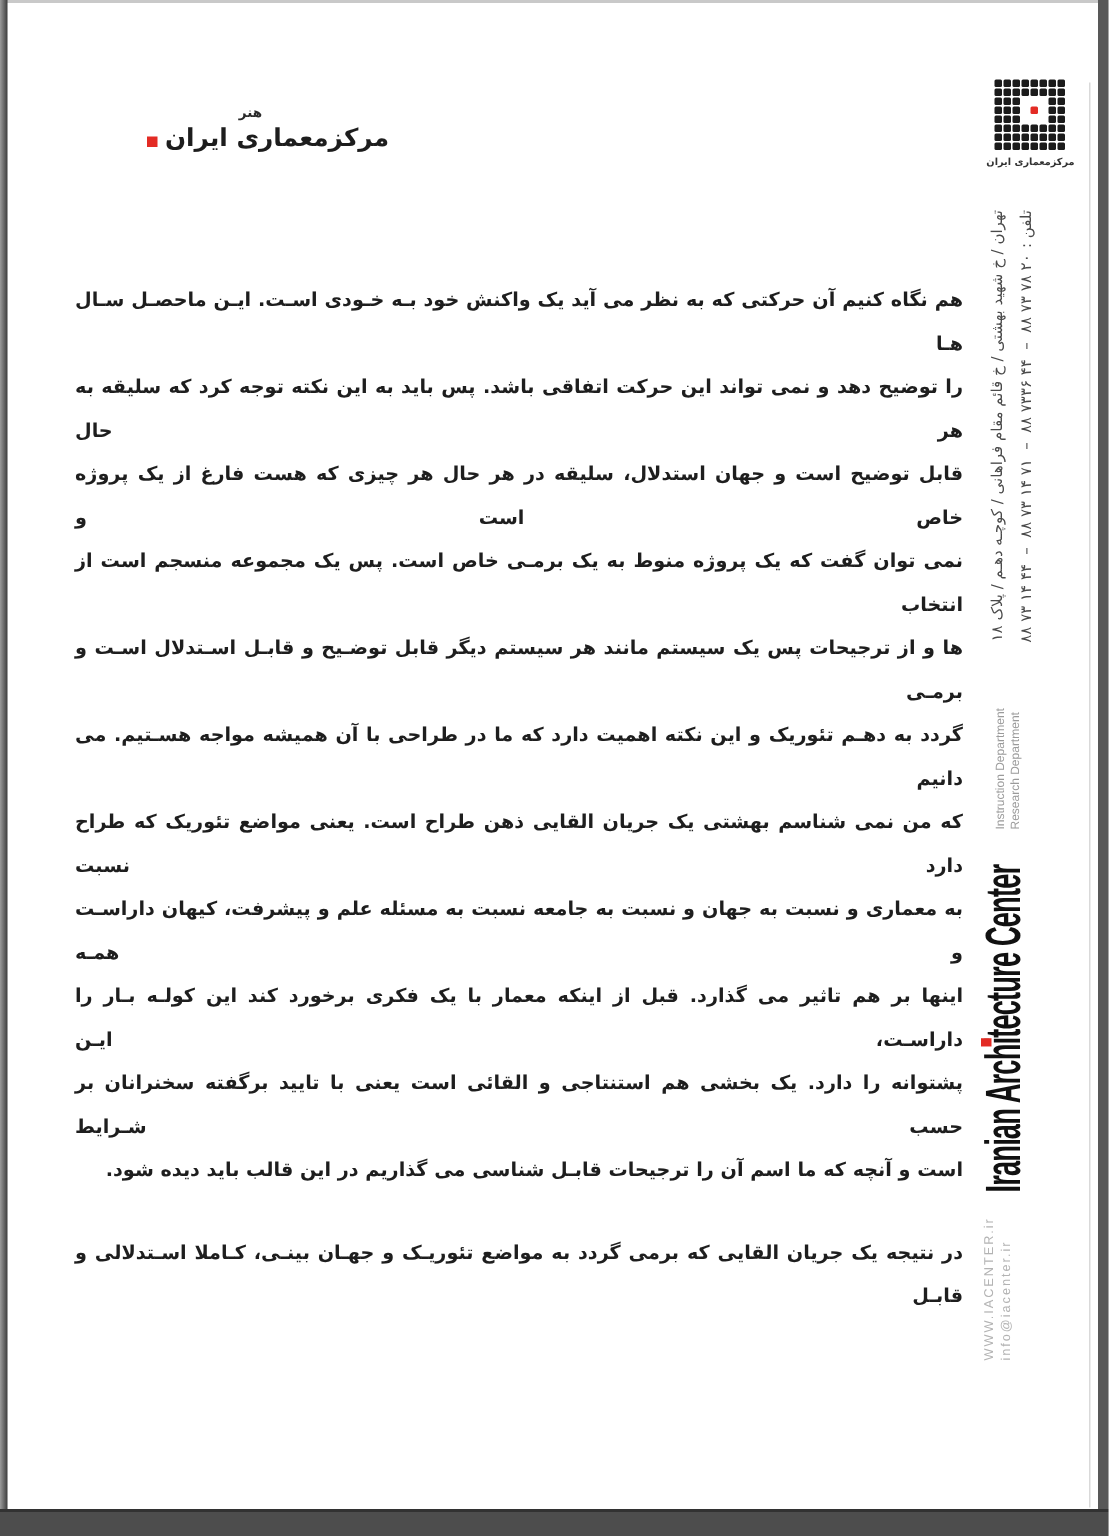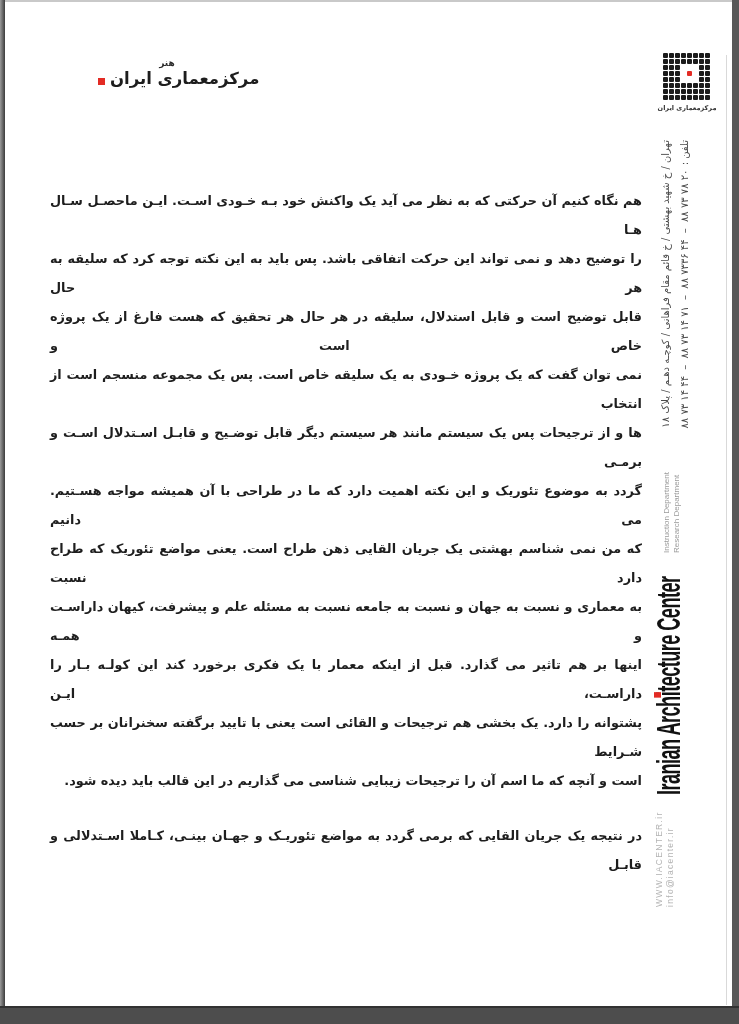--- a/index.html
+++ b/index.html
@@ -7,21 +7,21 @@
          font-family:"DejaVu Sans",sans-serif;}
   
   .edge{position:absolute;}
   .edge-top{left:0;top:0;width:739px;height:2px;background:#c9c9c9;}
   .edge-left{left:0;top:0;width:5px;height:1024px;background:linear-gradient(to right,#9b9b9b,#3c3c3c);}
   .edge-right{top:0;left:732px;width:7px;height:1024px;background:#585858;}
   .edge-bottom{left:0;top:1006px;width:739px;height:18px;background:#4d4d4d;border-top:2px solid #323232;}
   .page-fold{position:absolute;left:726px;top:55px;width:1px;height:950px;background:#d9d9d9;}
 
   
-  .brand-left{position:absolute;left:98px;top:58px;width:110px;}
+  .brand-left{position:absolute;left:98px;top:71px;width:110px;}
   .brand-top{font-size:9px;font-weight:bold;color:#2a2a2a;text-align:center;transform:translateX(14px);line-height:11px;}
   .brand-row{display:flex;align-items:center;gap:5px;}
   .brand-sq{width:7px;height:7px;background:#e32b24;margin-top:5px;flex:0 0 auto;}
   .brand-title{font-size:16.5px;font-weight:bold;color:#1d1d1d;white-space:nowrap;letter-spacing:-0.5px;}
 
   
   .grid-logo{position:absolute;left:663px;top:53px;display:grid;
              grid-template-columns:repeat(8,5px);grid-template-rows:repeat(8,5px);gap:1px;}
   .gcell{background:#1b1b1b;border-radius:1px;}
   .gcell.white{background:#ffffff;}
@@ -169,28 +169,28 @@
 
   <div class="rot weburl">
     <div>WWW.IACENTER.ir</div>
     <div>info@iacenter.ir</div>
   </div>
 
   <div class="bodytext">
       <div class="para">
         <div class="line">هم نگاه کنیم آن حرکتی که به نظر می آید یک واکنش خود بـه خـودی اسـت. ایـن ماحصـل سـال هـا</div>
         <div class="line">را توضیح دهد و نمی تواند این حرکت اتفاقی باشد. پس باید به این نکته توجه کرد که سلیقه به هر حال</div>
-        <div class="line">قابل توضیح است و قابل استدلال، سلیقه در هر حال هر تحقیق که هست فارغ از یک پروژه خاص است و</div>
-        <div class="line">نمی توان گفت که یک پروژه خـودی به یک سلیقه خاص است. پس یک مجموعه منسجم است از انتخاب</div>
+        <div class="line">قابل توضیح است و جهان استدلال، سلیقه در هر حال هر چیزی که هست فارغ از یک پروژه خاص است و</div>
+        <div class="line">نمی توان گفت که یک پروژه منوط به یک برمـی خاص است. پس یک مجموعه منسجم است از انتخاب</div>
         <div class="line">ها و از ترجیحات پس یک سیستم مانند هر سیستم دیگر قابل توضـیح و قابـل اسـتدلال اسـت و برمـی</div>
-        <div class="line">گردد به موضوع تئوریک و این نکته اهمیت دارد که ما در طراحی با آن همیشه مواجه هسـتیم. می دانیم</div>
+        <div class="line">گردد به دهـم تئوریک و این نکته اهمیت دارد که ما در طراحی با آن همیشه مواجه هسـتیم. می دانیم</div>
         <div class="line">که من نمی شناسم بهشتی یک جریان القایی ذهن طراح است. یعنی مواضع تئوریک که طراح دارد نسبت</div>
         <div class="line">به معماری و نسبت به جهان و نسبت به جامعه نسبت به مسئله علم و پیشرفت، کیهان داراسـت و همـه</div>
         <div class="line">اینها بر هم تاثیر می گذارد. قبل از اینکه معمار با یک فکری برخورد کند این کولـه بـار را داراسـت، ایـن</div>
-        <div class="line">پشتوانه را دارد. یک بخشی هم ترجیحات و القائی است یعنی با تایید برگفته سخنرانان بر حسب شـرایط</div>
-        <div class="line endline">است و آنچه که ما اسم آن را ترجیحات زیبایی شناسی می گذاریم در این قالب باید دیده شود.</div>
+        <div class="line">پشتوانه را دارد. یک بخشی هم استنتاجی و القائی است یعنی با تایید برگفته سخنرانان بر حسب شـرایط</div>
+        <div class="line endline">است و آنچه که ما اسم آن را ترجیحات قابـل شناسی می گذاریم در این قالب باید دیده شود.</div>
       </div>
       <div class="para">
         <div class="line">در نتیجه یک جریان القایی که برمی گردد به مواضع تئوریـک و جهـان بینـی، کـاملا اسـتدلالی و قابـل</div>
       </div>
     </div>
 
 </div>
 
 </body></html>

